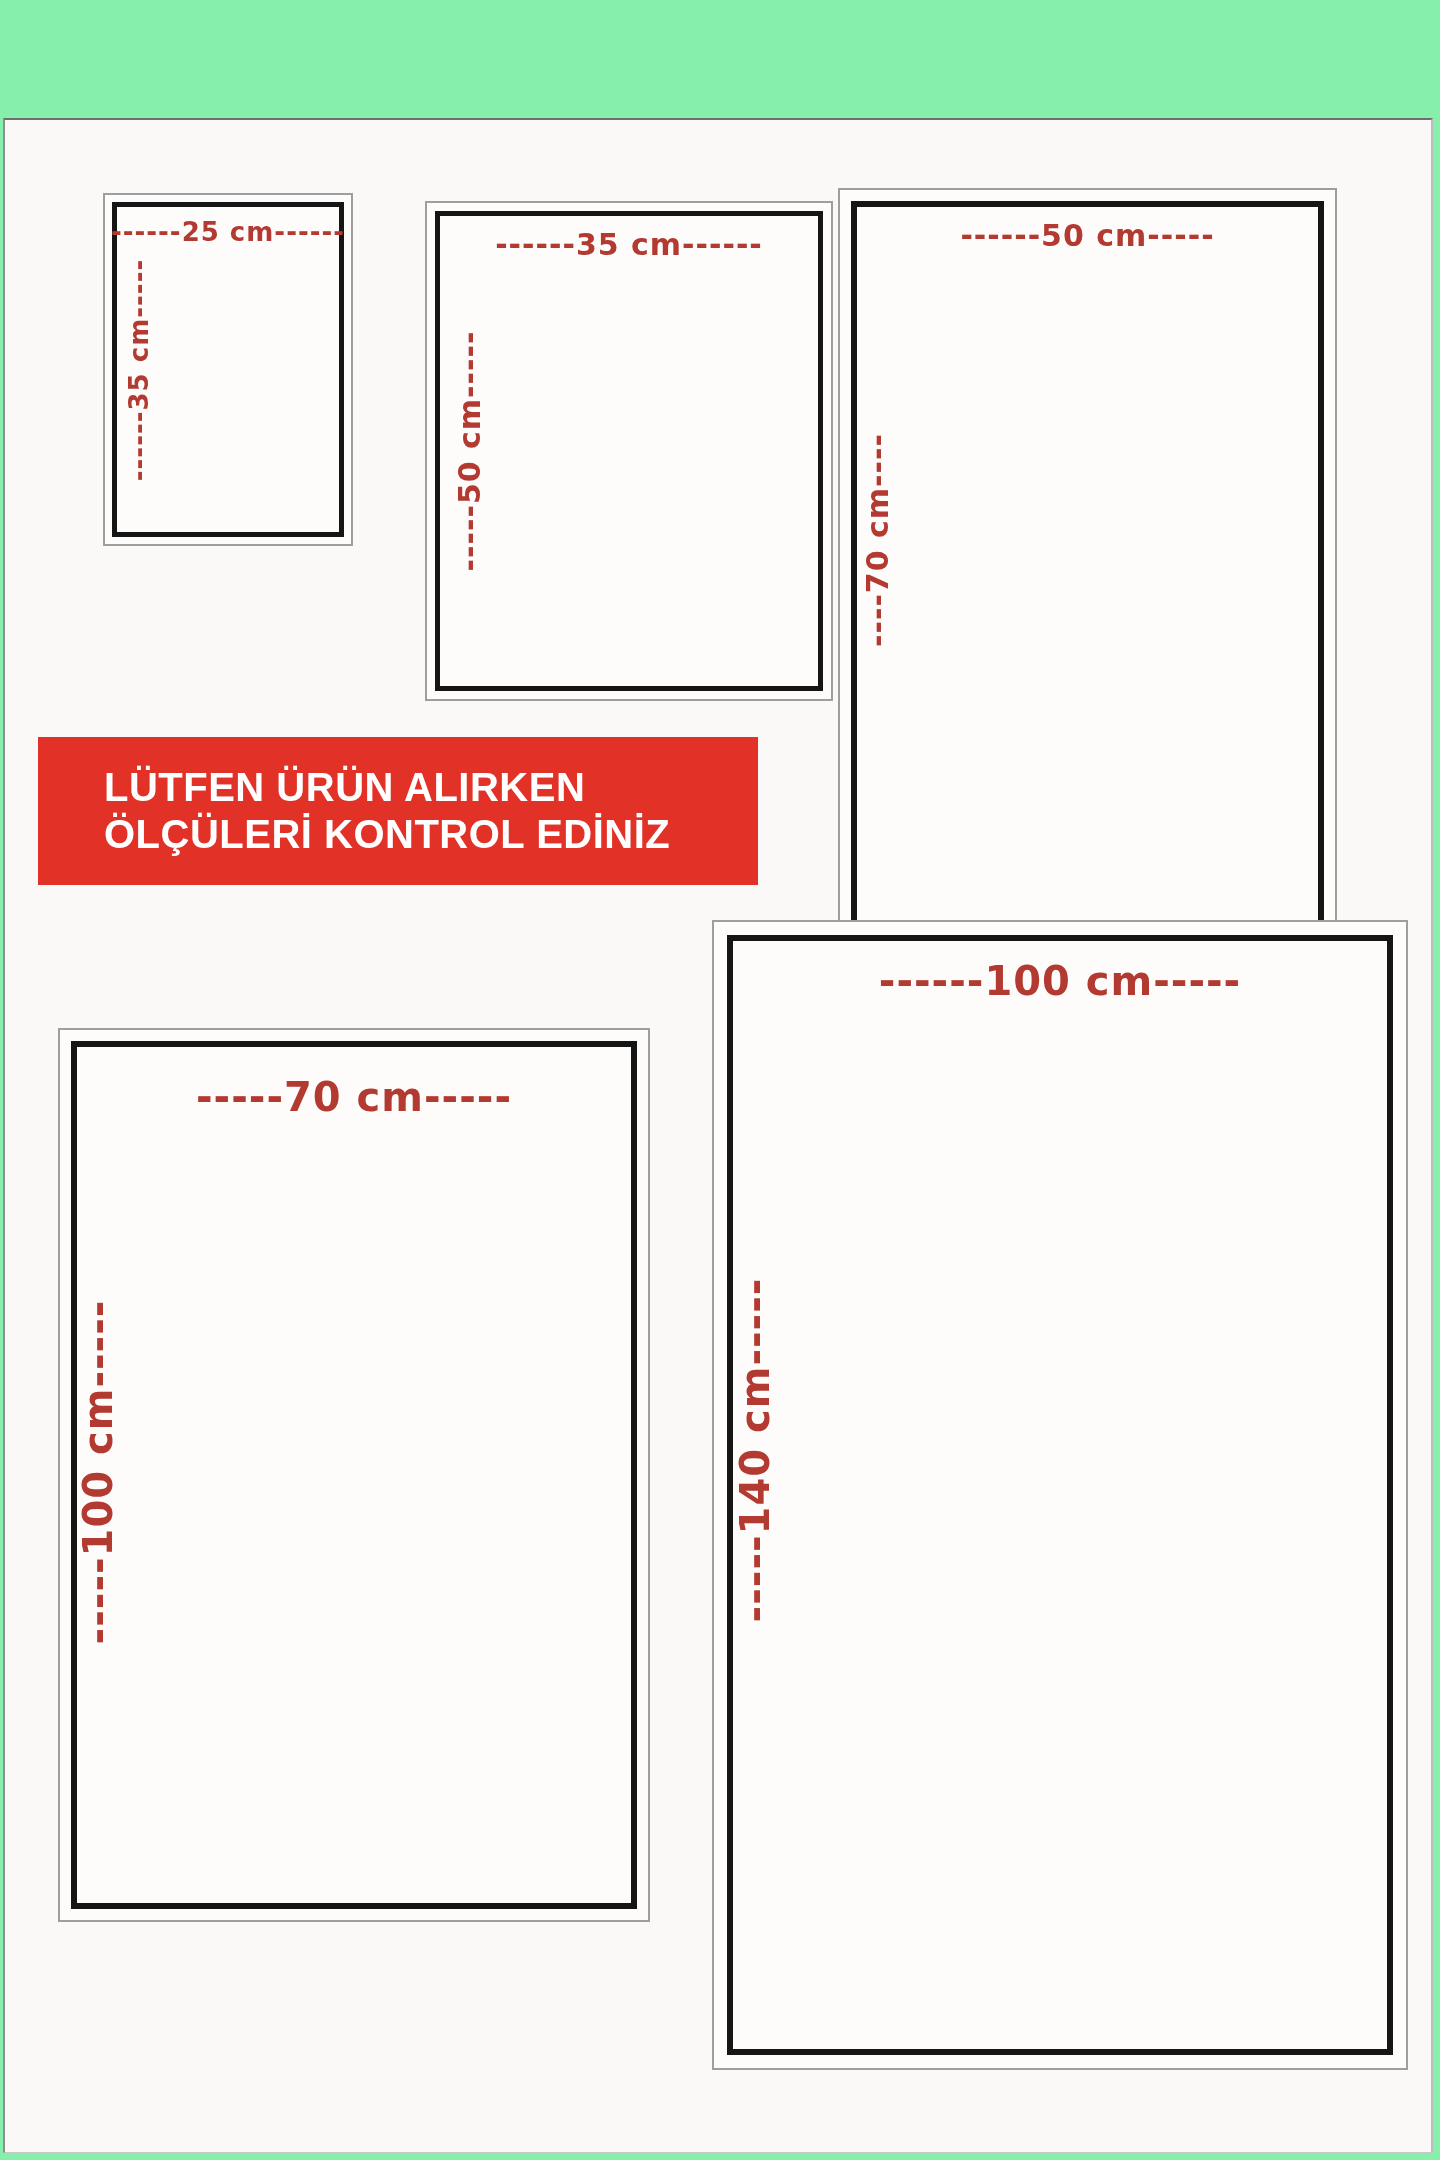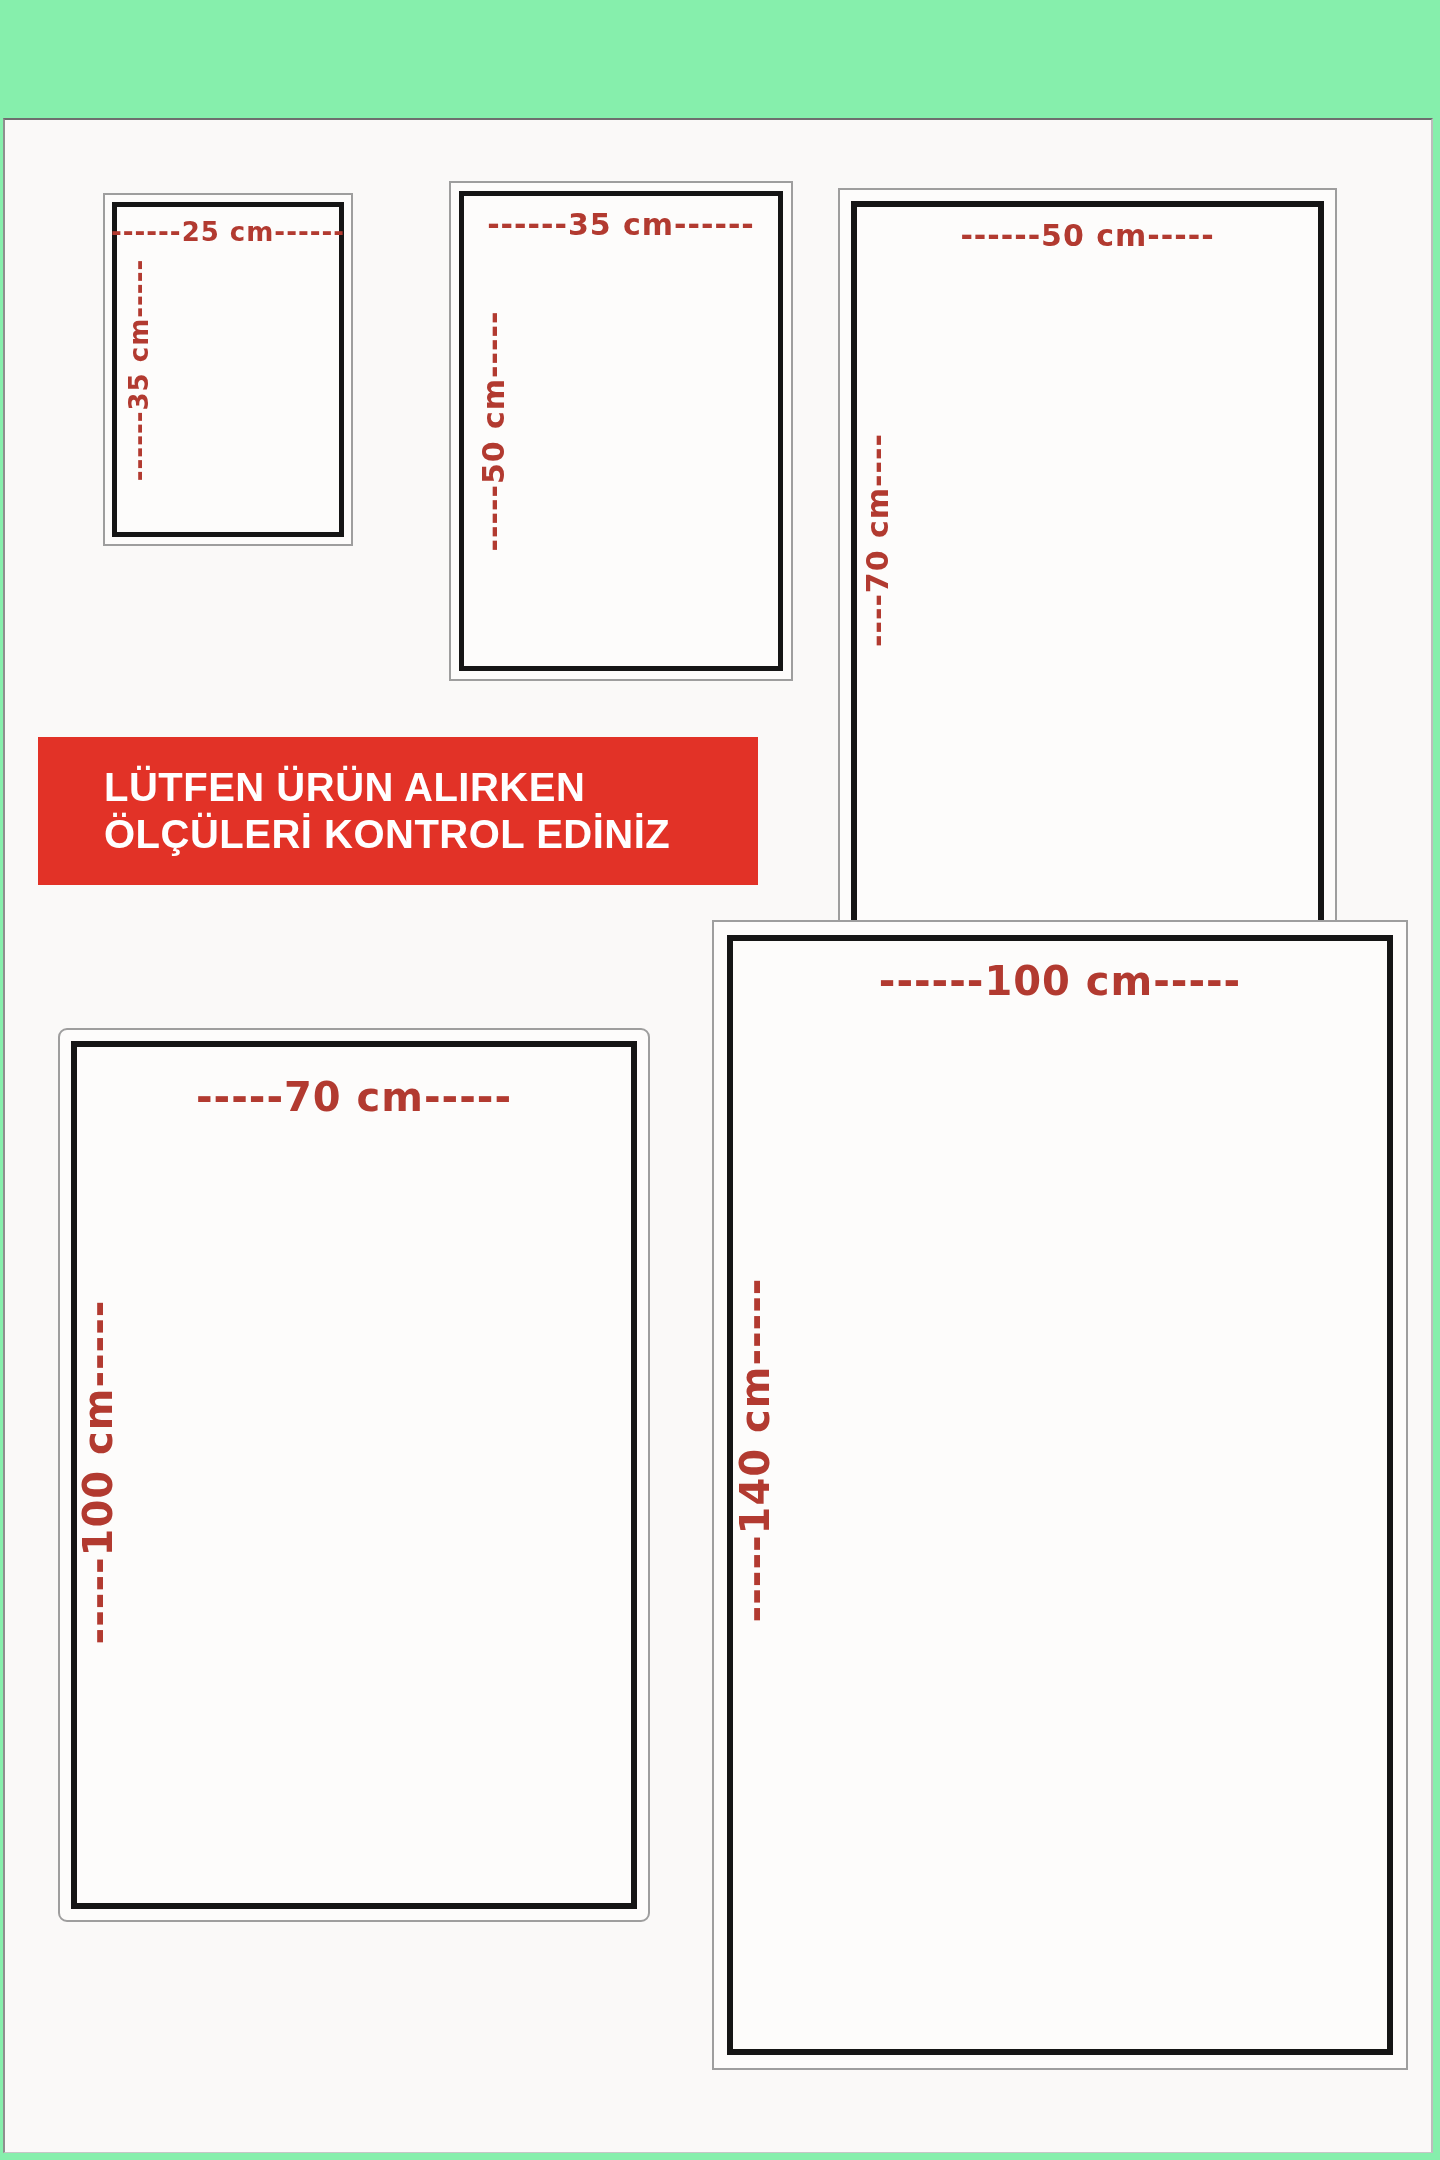--- a/index.html
+++ b/index.html
@@ -31,33 +31,33 @@
     white-space:nowrap;color:var(--label-color,#b23a30);font-weight:bold;letter-spacing:1px;
   }
 
   
   #box1{left:103px;top:193px;width:250px;height:353px;}
   #box1 .inner{left:7px;top:7px;right:7px;bottom:7px;border-width:5px;}
   #box1 .top-label{top:22px;font-size:26px;}
   #box1 .side-label{left:34px;top:175px;font-size:26px;}
 
   
-  #box2{left:425px;top:181px;width:344px;height:500px;margin-left:24px;}
+  #box2{left:425px;top:201px;width:408px;height:500px;}
   #box2 .inner{left:8px;top:8px;right:8px;bottom:8px;border-width:5px;}
   #box2 .top-label{top:24px;font-size:30px;}
   #box2 .side-label{left:42px;top:248px;font-size:30px;}
 
   
   #box3{left:838px;top:188px;width:499px;height:901px;}
   #box3 .inner{left:11px;top:11px;right:11px;bottom:11px;border-width:6px;}
   #box3 .top-label{top:28px;font-size:30px;}
   #box3 .side-label{left:37px;top:350px;font-size:30px;}
 
   
-  #box4{left:58px;top:1028px;width:592px;height:894px;border-radius:9px;}
+  #box4{left:58px;top:1028px;width:592px;height:894px;}
   #box4 .inner{left:11px;top:11px;right:11px;bottom:11px;border-width:6px;}
   #box4 .top-label{top:44px;font-size:40px;}
   #box4 .side-label{left:38px;top:442px;font-size:40px;}
 
   
   #box5{left:712px;top:920px;width:696px;height:1150px;}
   #box5 .inner{left:13px;top:13px;right:13px;bottom:13px;border-width:6px;}
   #box5 .top-label{top:36px;font-size:40px;}
   #box5 .side-label{left:41px;top:528px;font-size:40px;}
 

